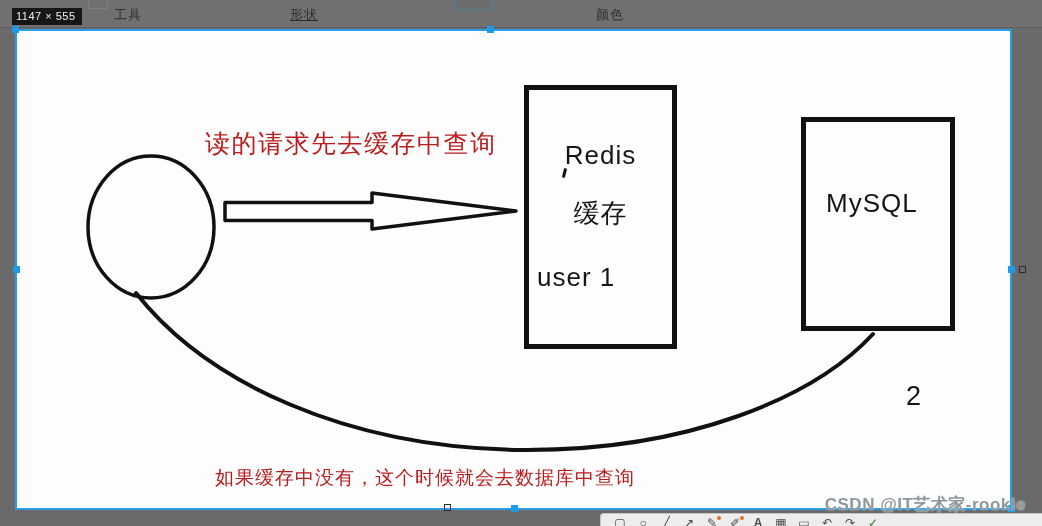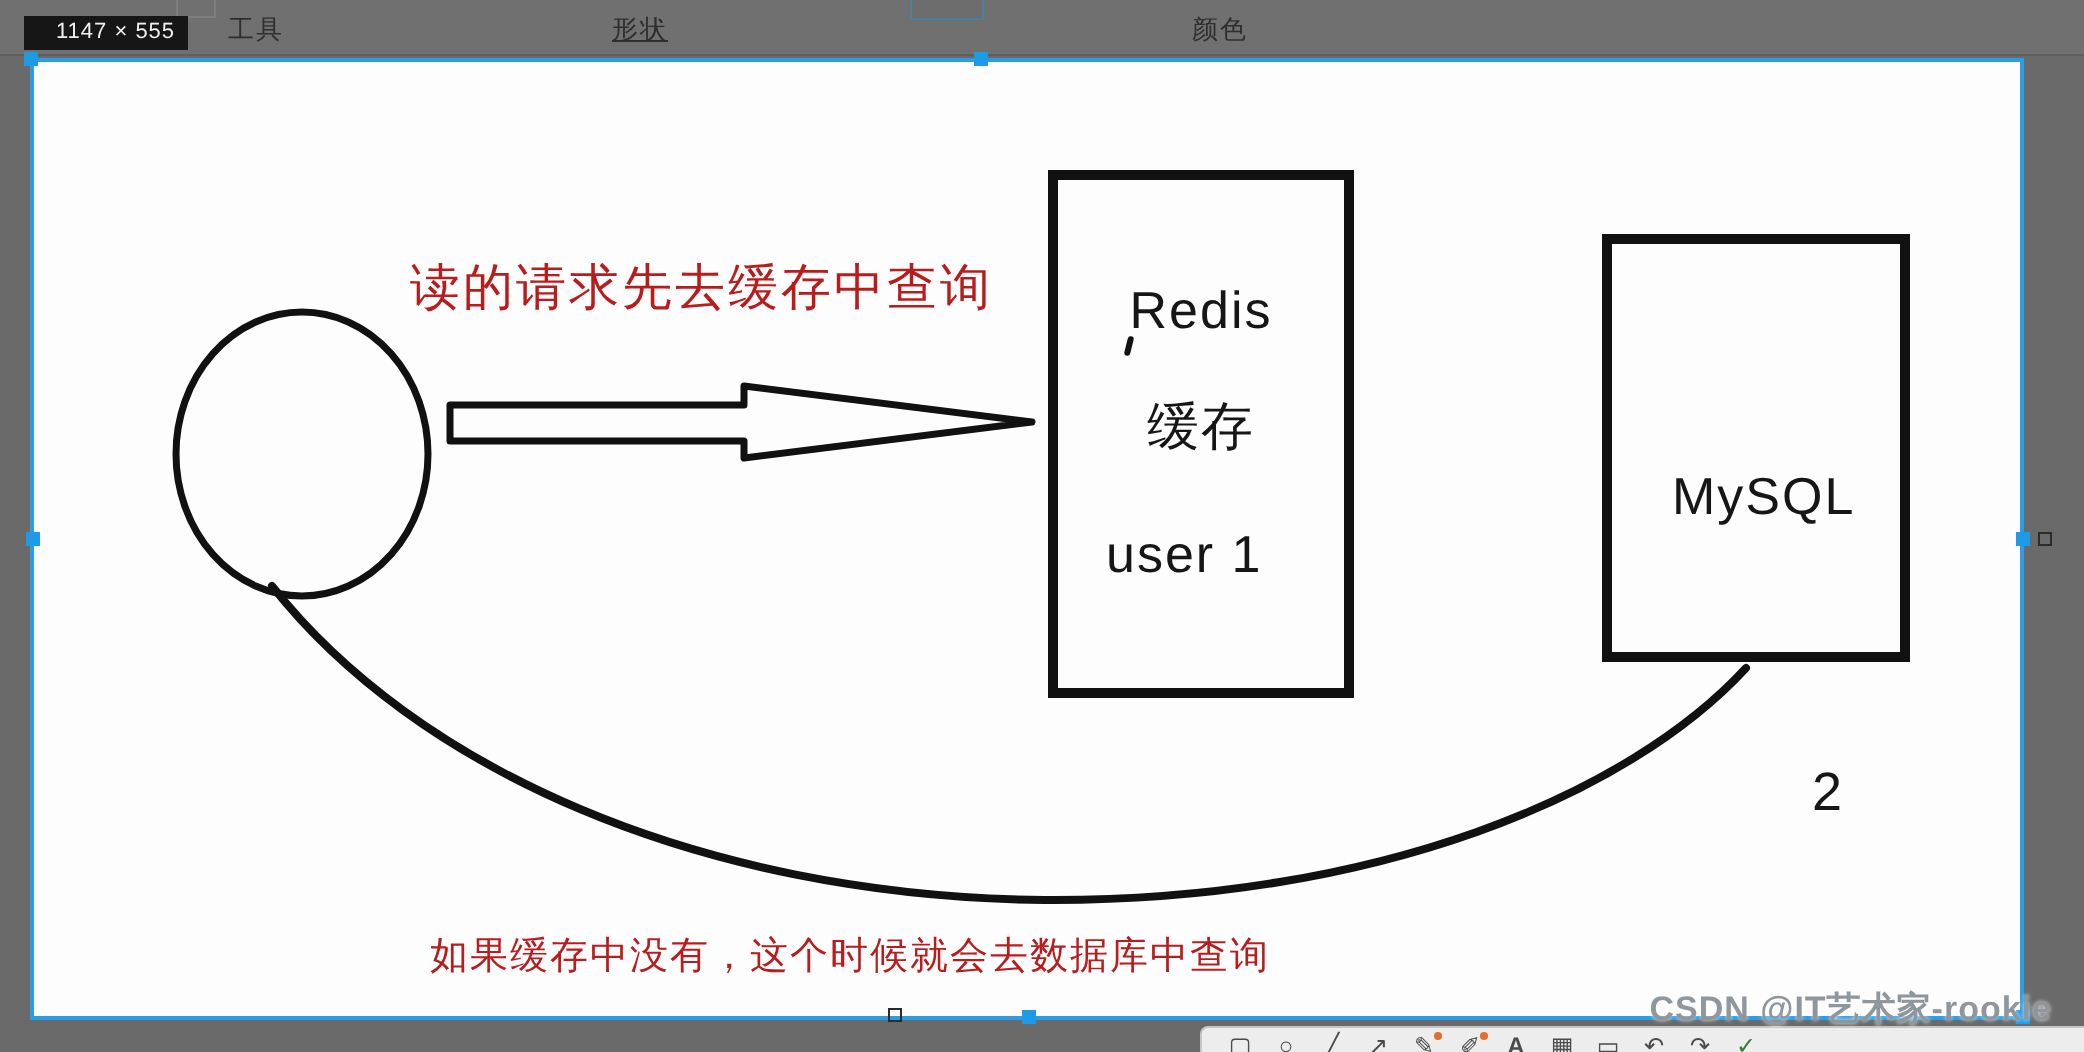--- a/index.html
+++ b/index.html
@@ -5,45 +5,45 @@
   html,body{margin:0;padding:0;background:#555;}
   .screen{
     position:relative;width:1042px;height:526px;overflow:hidden;
     background:#6a6a6a;font-family:"Liberation Sans",sans-serif;
     -webkit-font-smoothing:antialiased;
   }
   
   .topbar{position:absolute;left:0;top:0;width:1042px;height:27px;background:#707070;border-bottom:1px solid #5e5e5e;}
   .topbar .tab{position:absolute;top:6px;font-size:13px;color:#2e2e2e;letter-spacing:1px;cursor:default;}
   .tab-tools{left:114px;text-align:center;}
-  .tab-shapes{left:306px;text-decoration:underline;}
+  .tab-shapes{left:290px;text-decoration:underline;}
   .tab-colors{left:596px;}
   .mini-box{position:absolute;left:88px;top:-3px;width:18px;height:10px;border:1px solid #7e7e7e;}
   .swatch{position:absolute;left:455px;top:-2px;width:35px;height:10px;border:1px solid #4e7f9e;background:#6d6d6d;}
   .size-badge{
     position:absolute;left:12px;top:8px;z-index:30;background:#161616;color:#efefef;
-    font-size:11px;padding:2px 6px 3px 16px;letter-spacing:.5px;white-space:nowrap;
+    font-size:11px;padding:2px 6px 3px 4px;letter-spacing:.5px;white-space:nowrap;
   }
   
   .canvas{
     position:absolute;left:15px;top:29px;width:997px;height:481px;box-sizing:border-box;
     background:#fdfdfd;border:2px solid #2b9de4;z-index:5;overflow:hidden;
   }
   .canvas svg{position:absolute;left:0;top:0;}
   .cap{position:absolute;color:#b91c1c;white-space:nowrap;}
   .cap-top{left:188px;top:96px;font-size:25px;letter-spacing:1.5px;}
   .cap-bottom{left:198px;top:434px;font-size:19px;letter-spacing:1px;font-family:Liberation Serif, serif;}
   .dbox{position:absolute;box-sizing:border-box;border:5px solid #111;background:#fdfdfd;}
   .redis-box{left:507px;top:54px;width:153px;height:264px;}
   .mysql-box{left:784px;top:86px;width:154px;height:214px;}
   .dbox .bline{position:absolute;left:0;width:100%;text-align:center;font-size:26px;color:#161616;letter-spacing:1px;white-space:nowrap;}
   .redis-l1{top:50px;}
   .redis-l2{top:106px;}
-  .redis-l3{top:172px;text-align:left !important;padding-left:24px;box-sizing:border-box;}
-  .mysql-l1{top:66px;text-align:left !important;padding-left:30px;box-sizing:border-box;font-size:27px;margin-top:45px;}
+  .redis-l3{top:172px;text-align:left !important;padding-left:8px;box-sizing:border-box;}
+  .mysql-l1{top:66px;text-align:left !important;padding-left:20px;box-sizing:border-box;font-size:27px;}
   .step-num{position:absolute;left:889px;top:350px;font-size:27px;color:#161616;}
   .stray-mark{position:absolute;left:546px;top:137px;width:3px;height:10px;background:#111;border-radius:2px;transform:rotate(14deg);}
   
   .handle{position:absolute;width:7px;height:7px;background:#1e9be6;z-index:20;}
   .h-tl{left:12px;top:26px;}
   .h-tm{left:487px;top:26px;}
   .h-lm{left:13px;top:266px;}
   .h-rm{left:1008px;top:266px;}
   .h-bm{left:511px;top:505px;}
   .h-br{left:1008px;top:505px;}

